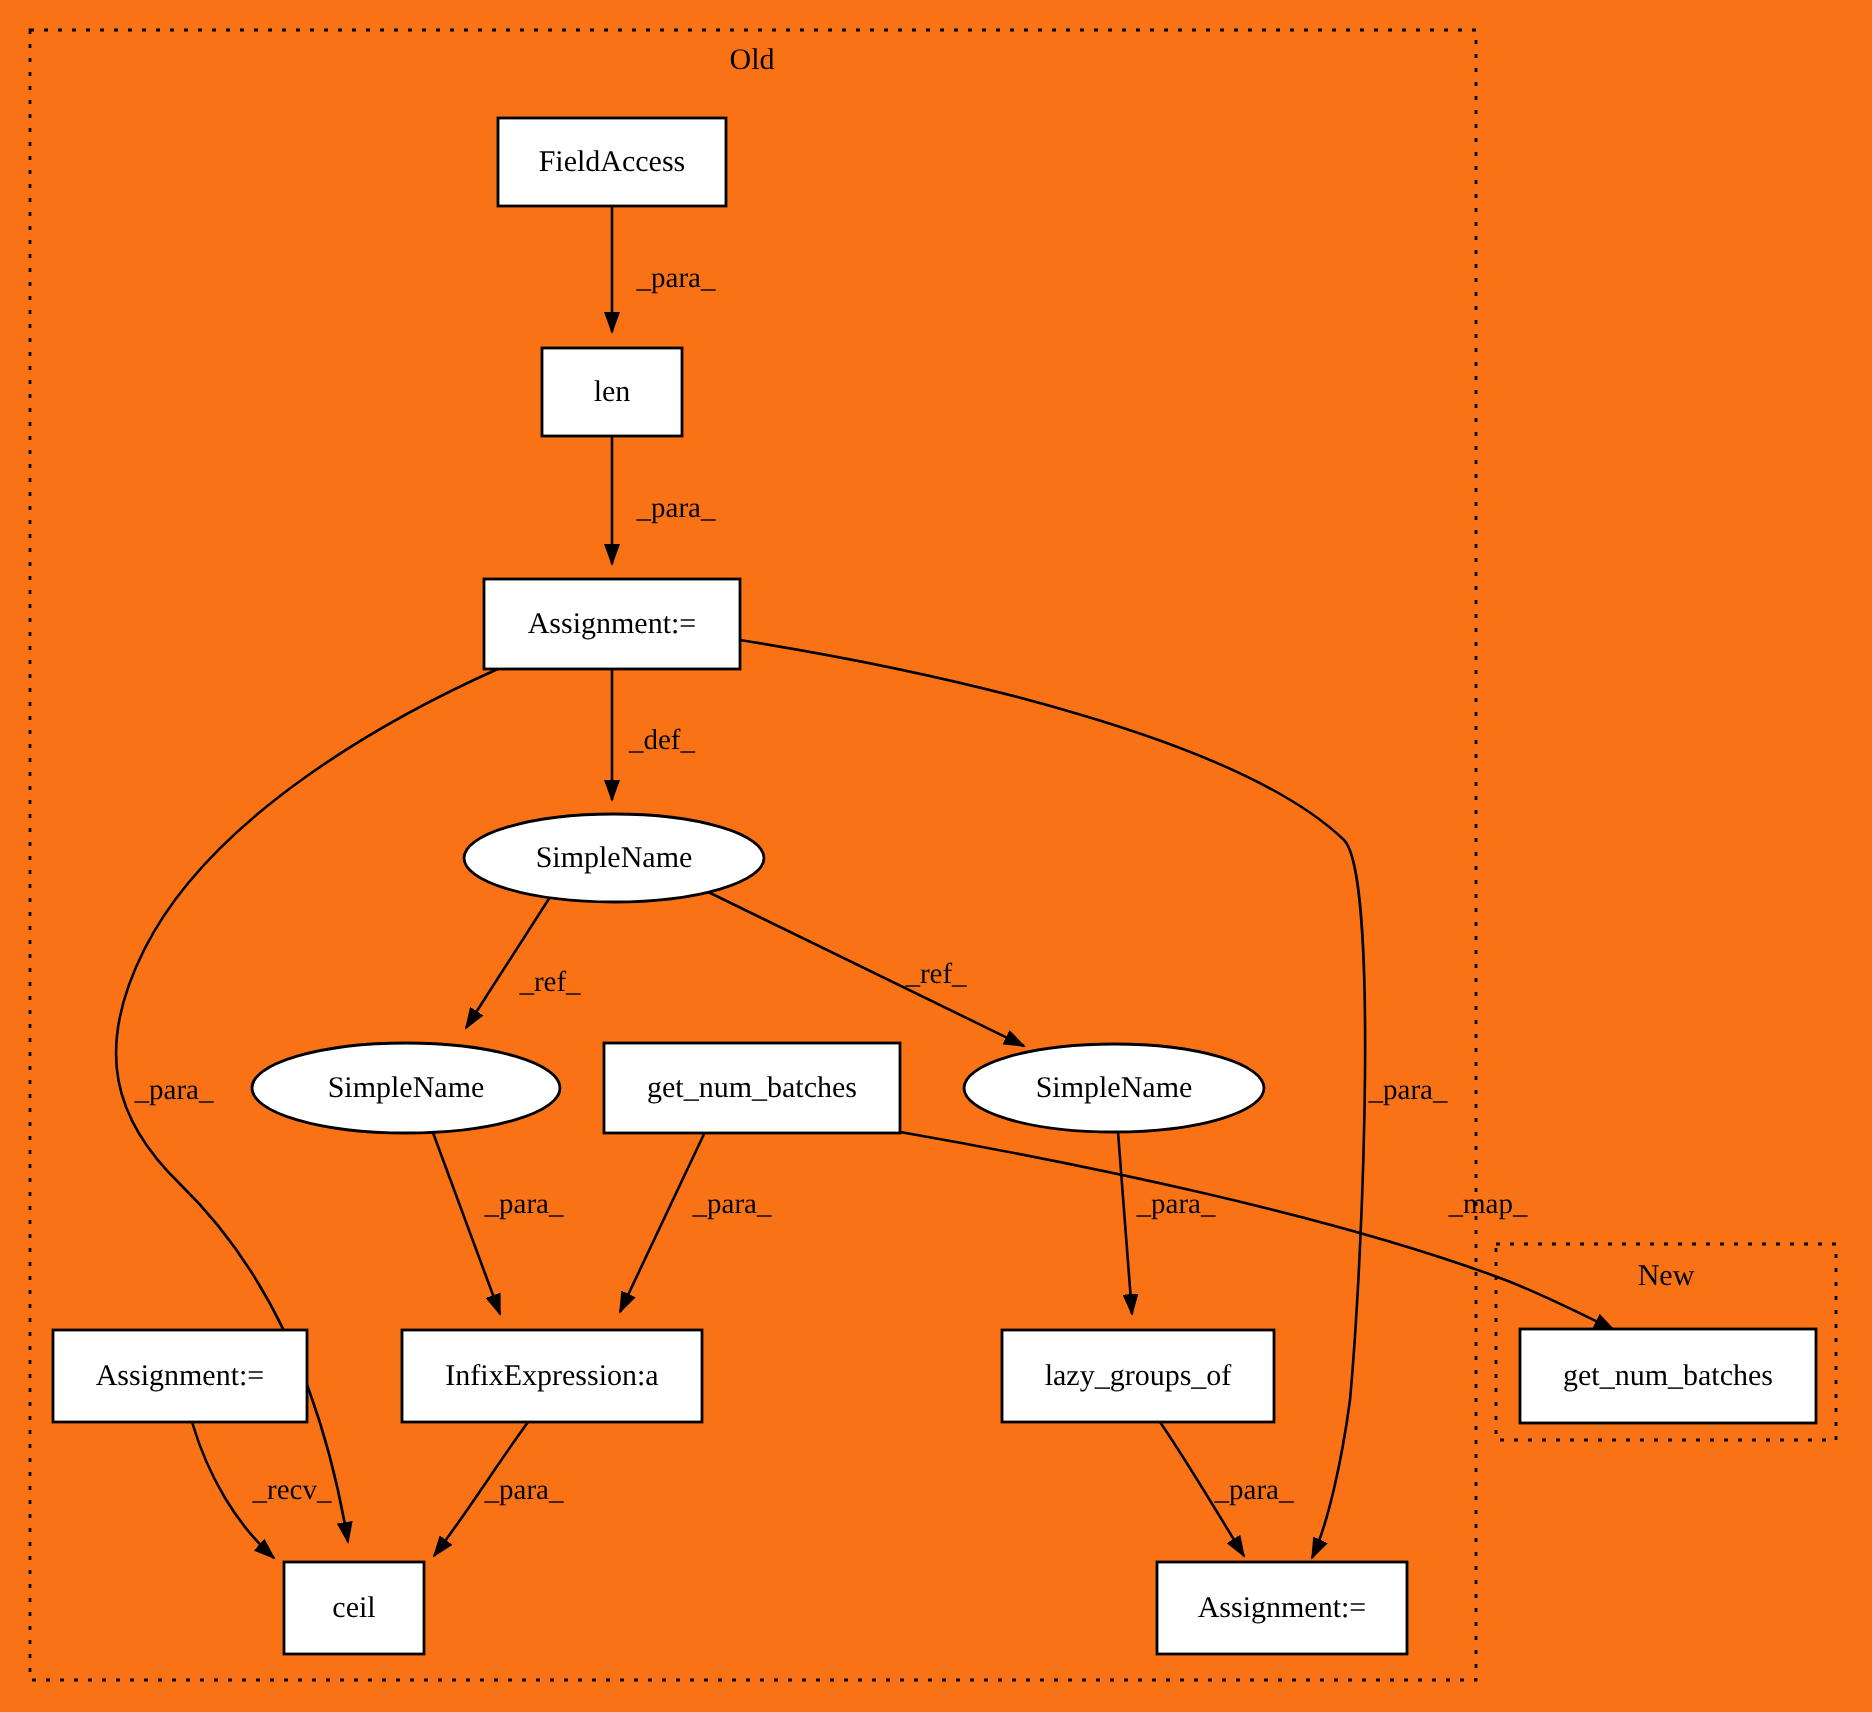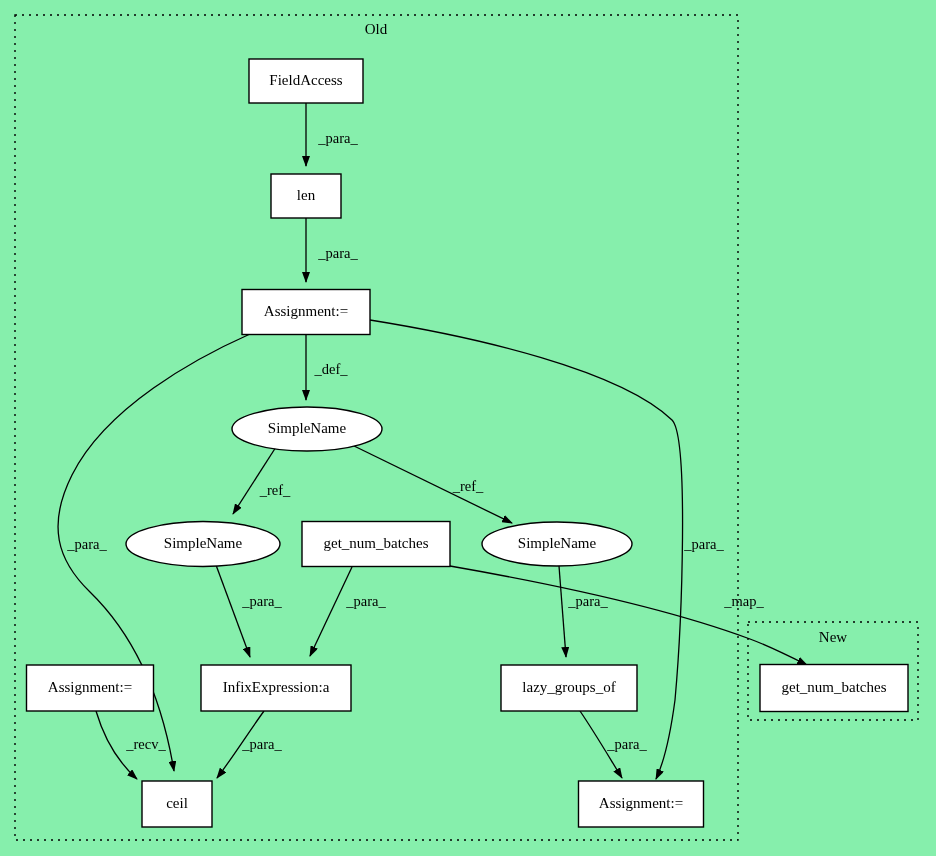--- a/index.html
+++ b/index.html
@@ -4,21 +4,21 @@
 <style>
   html, body {
     margin: 0;
     padding: 0;
     background: #ffffff;
   }
   #graph-root {
     position: relative;
     width: 936px;
     height: 856px;
-    background: #86efac;
+    background: #f97316;
     font-family: "Liberation Serif", "DejaVu Serif", serif;
     overflow: hidden;
   }
   svg.graph-canvas {
     display: block;
     width: 936px;
     height: 856px;
   }
   .node-shape {
     fill: #ffffff;

